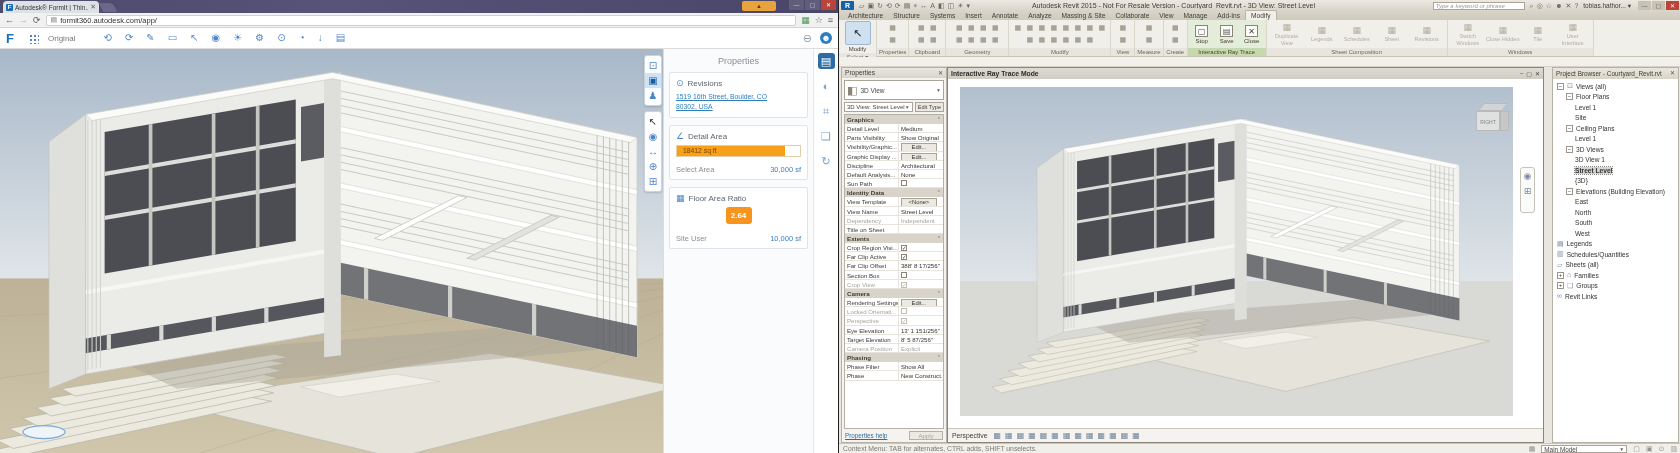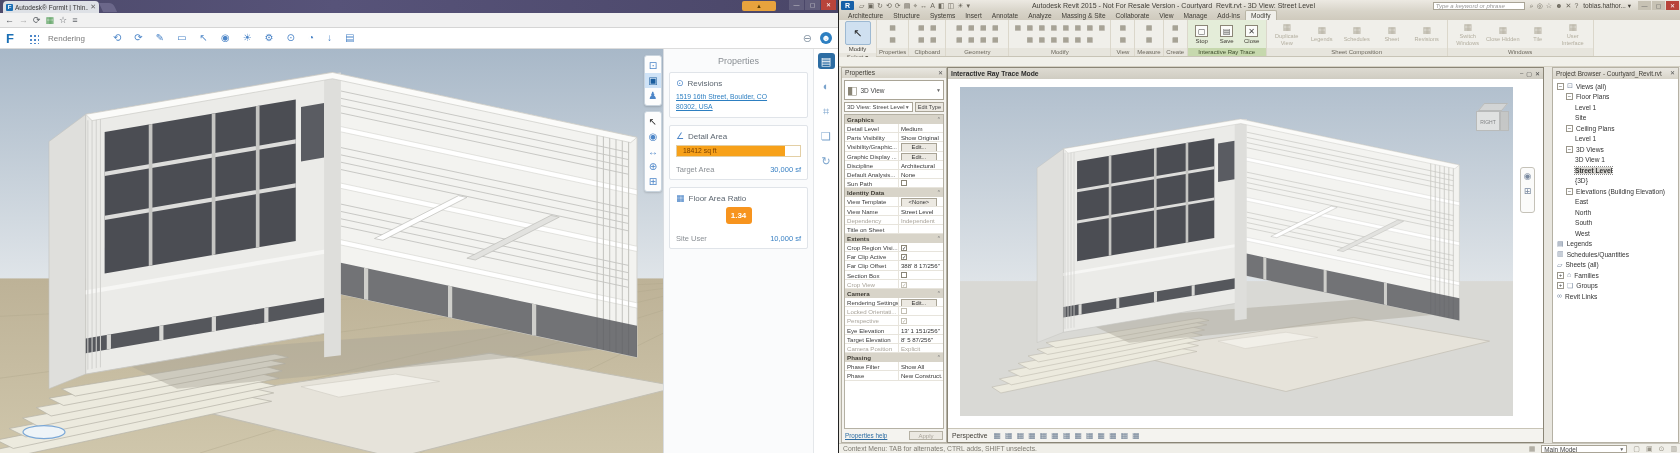--- a/index.html
+++ b/index.html
@@ -340,31 +340,35 @@
         <div class="winbtn">—</div>
         <div class="winbtn">▢</div>
         <div class="winbtn close">✕</div>
       </div>
     </div>
 
     <div id="chrome-omnibar" class="abs">
       <span class="nav-glyph">←</span>
       <span class="nav-glyph dim">→</span>
       <span class="nav-glyph">⟳</span>
+      <div id="omnibox">
+        <span class="doc">▤</span>
+        <span class="url">formit360.autodesk.com/app/</span>
+      </div>
       <div id="chrome-right-icons">
           <span class="nav-glyph ext">▦</span>
           <span class="nav-glyph">☆</span>
           <span class="nav-glyph">≡</span>
         </div>
     </div>
 
     <div id="formit-header" class="abs">
       <span id="fi-logo">F</span>
       <span id="fi-grid"></span>
-      <span id="fi-title">Rendering</span>
+      <span id="fi-title">Original</span>
       <div id="fi-tools">
           <span class="fi-tool">⟲</span>
           <span class="fi-tool">⟳</span>
           <span class="fi-tool">✎</span>
           <span class="fi-tool">▭</span>
           <span class="fi-tool">↖</span>
           <span class="fi-tool">◉</span>
           <span class="fi-tool">☀</span>
           <span class="fi-tool">⚙</span>
           <span class="fi-tool">⊙</span>
@@ -435,31 +439,31 @@
 
       <div class="fi-card">
         <div class="fi-card-hd">
           <span class="ic">∠</span>
           <span>Detail Area</span>
         </div>
         <div id="fi-bar-wrap">
           <div id="fi-bar-fill">18412 sq ft</div>
         </div>
         <div class="fi-kv">
-          <span>Target Area</span>
+          <span>Select Area</span>
           <span class="v">30,000 sf</span>
         </div>
       </div>
 
       <div class="fi-card">
         <div class="fi-card-hd">
           <span class="ic">▦</span>
           <span>Floor Area Ratio</span>
         </div>
-        <div id="fi-far-badge">1.34</div>
+        <div id="fi-far-badge">2.64</div>
         <div class="fi-kv">
           <span>Site User</span>
           <span class="v">10,000 sf</span>
         </div>
       </div>
     </div>
 
     <div id="fi-strip" class="abs">
         <span class="strip-icon active">▤</span>
         <span class="strip-icon">◐</span>

